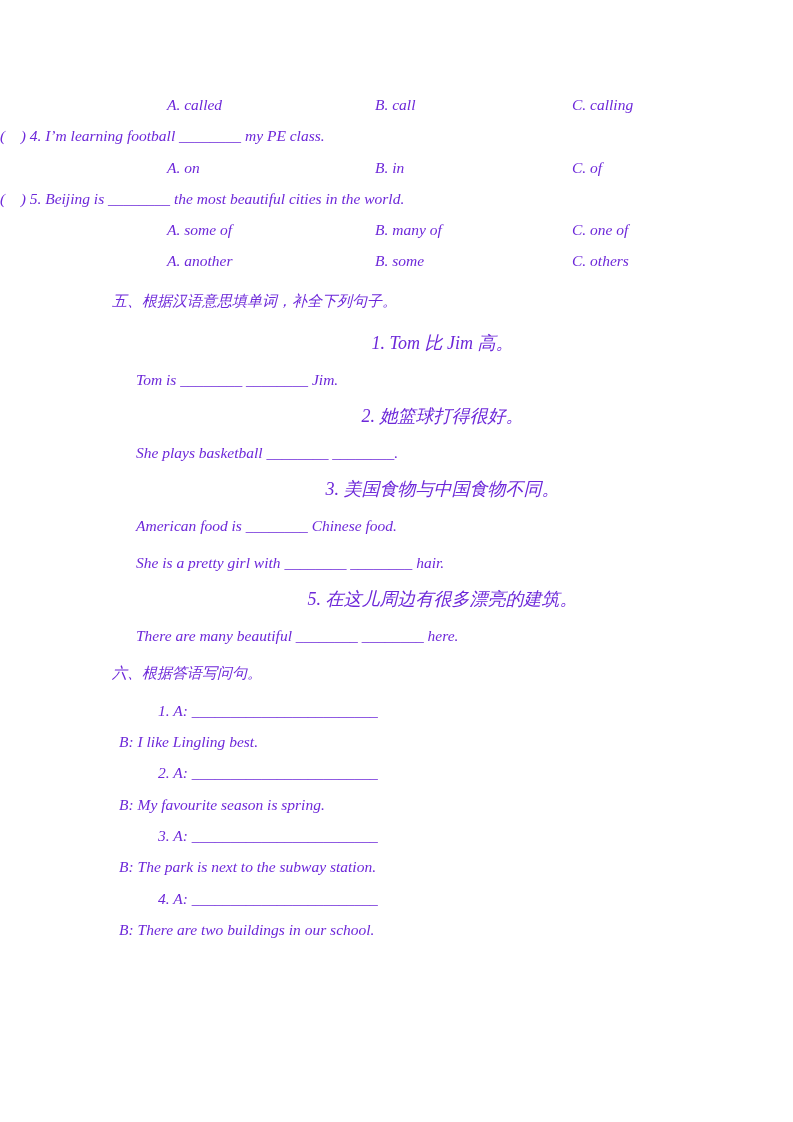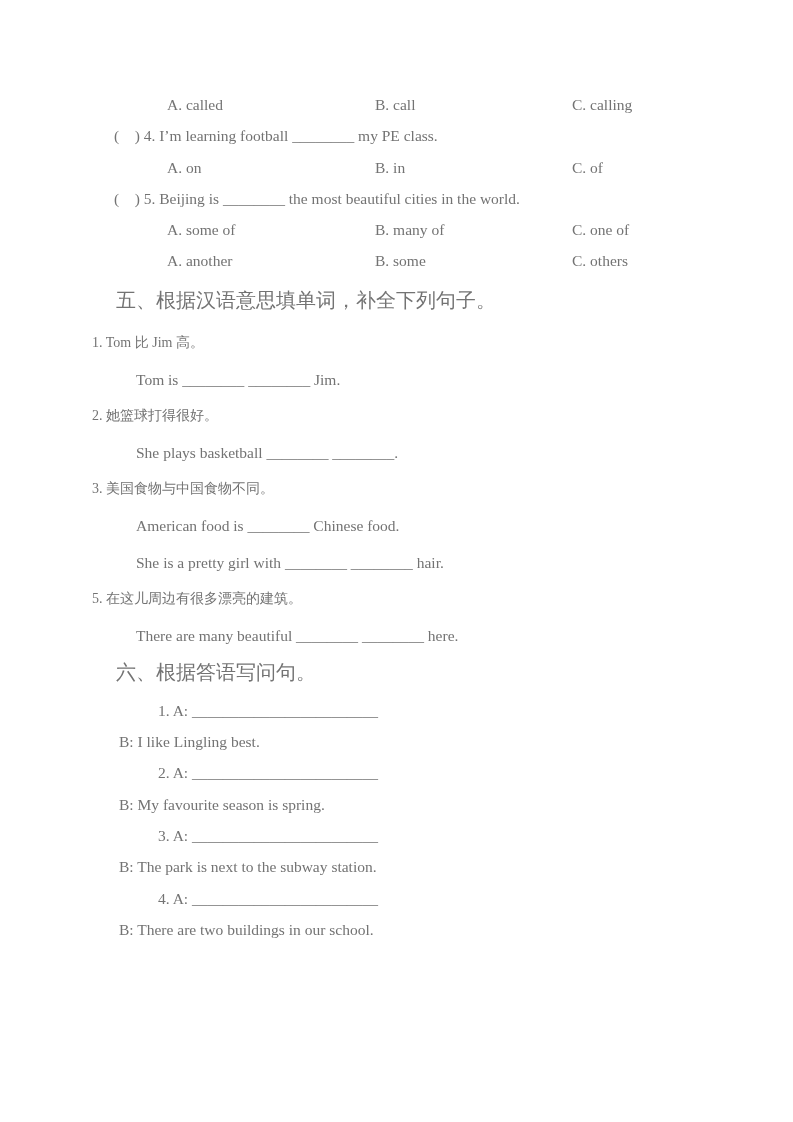--- a/index.html
+++ b/index.html
@@ -5,68 +5,68 @@
   html, body {
     margin: 0;
     padding: 0;
     background: #ffffff;
   }
   .page {
     position: relative;
     width: 793px;
     height: 1122px;
     background: #ffffff;
-    color: #737373;
+    color: #6d28d9;
     font-family: "Liberation Serif", serif;
     font-size: 15.5px;
     overflow: hidden;
+    font-style: italic;
   }
   .content {
     padding-top: 89px;
   }
   .line {
     white-space: pre-wrap;
   }
   
   .mc-line {
     position: relative;
     height: 31.3px;
     line-height: 31.3px;
   }
   .mc-stem {
-    padding-left: 114px;
   }
   .opt {
     position: absolute;
     top: 0;
     white-space: pre;
   }
   .opt-a { left: 167px; }
   .opt-b { left: 375px; }
   .opt-c { left: 572px; }
   
   .sec-heading {
     height: 31.3px;
     line-height: 31.3px;
-    padding-left: 84px;
+    padding-left: 112px;
     font-family: "Liberation Sans", sans-serif;
-    font-size: 20px;
-    margin-left: 32px;
+    font-size: 15px;
   }
   #sec5-heading { margin-top: 8px; }
   #sec6-heading { margin-top: 3px; }
   
   .s5-line {
     height: 36.6px;
     line-height: 36.6px;
   }
   .s5-first { margin-top: 9px; }
   .s5-cn {
     padding-left: 92px;
-    font-size: 14px;
+    font-size: 18px;
+    text-align: center;
   }
   .s5-en { padding-left: 136px; }
   
   .s6-line {
     height: 31.3px;
     line-height: 31.3px;
   }
   .s6-first { margin-top: 6px; }
   .s6-q { padding-left: 118px; margin-left: 40px; }
   .s6-a { padding-left: 119px; }

